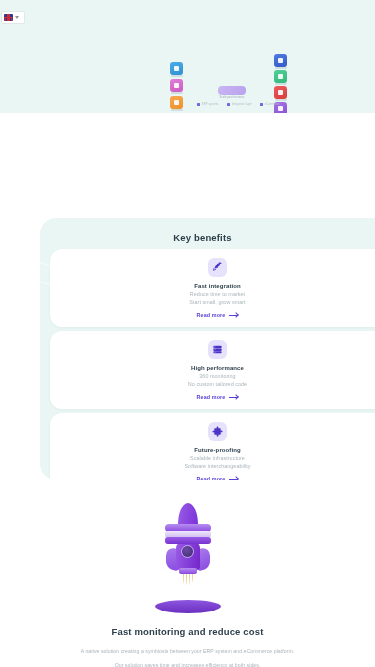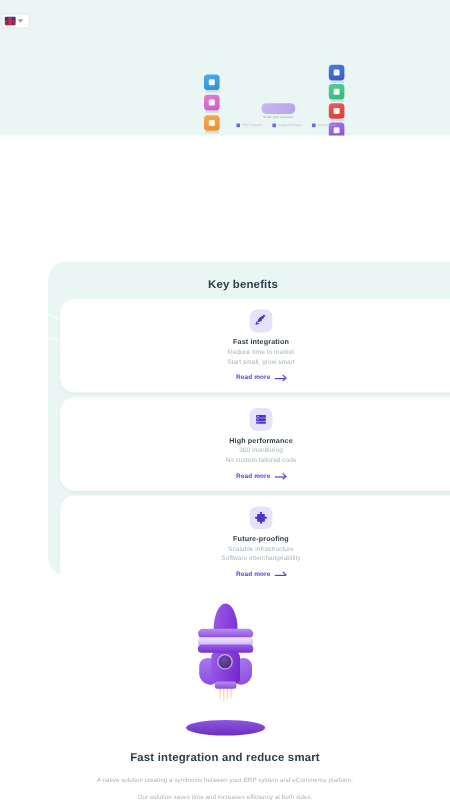--- a/index.html
+++ b/index.html
@@ -491,19 +491,19 @@
       <span class="r-base"></span>
       <span class="r-nose"></span>
       <span class="r-ring"></span>
       <span class="r-ring2"></span>
       <span class="r-ring3"></span>
       <span class="r-window"></span>
     </div>
 
     <div class="r-platform"></div>
 
-    <h2 class="bottom-title">Fast integration and reduce smart</h2>
+    <h2 class="bottom-title">Fast monitoring and reduce cost</h2>
 
     <p class="bottom-p">A native solution creating a symbiosis between your ERP system and eCommerce platform.</p>
     <p class="bottom-p" style="margin-top:2px">Our solution saves time and increases efficiency at both sides.</p>
   </section>
 
 </div>
 
 </body></html>

